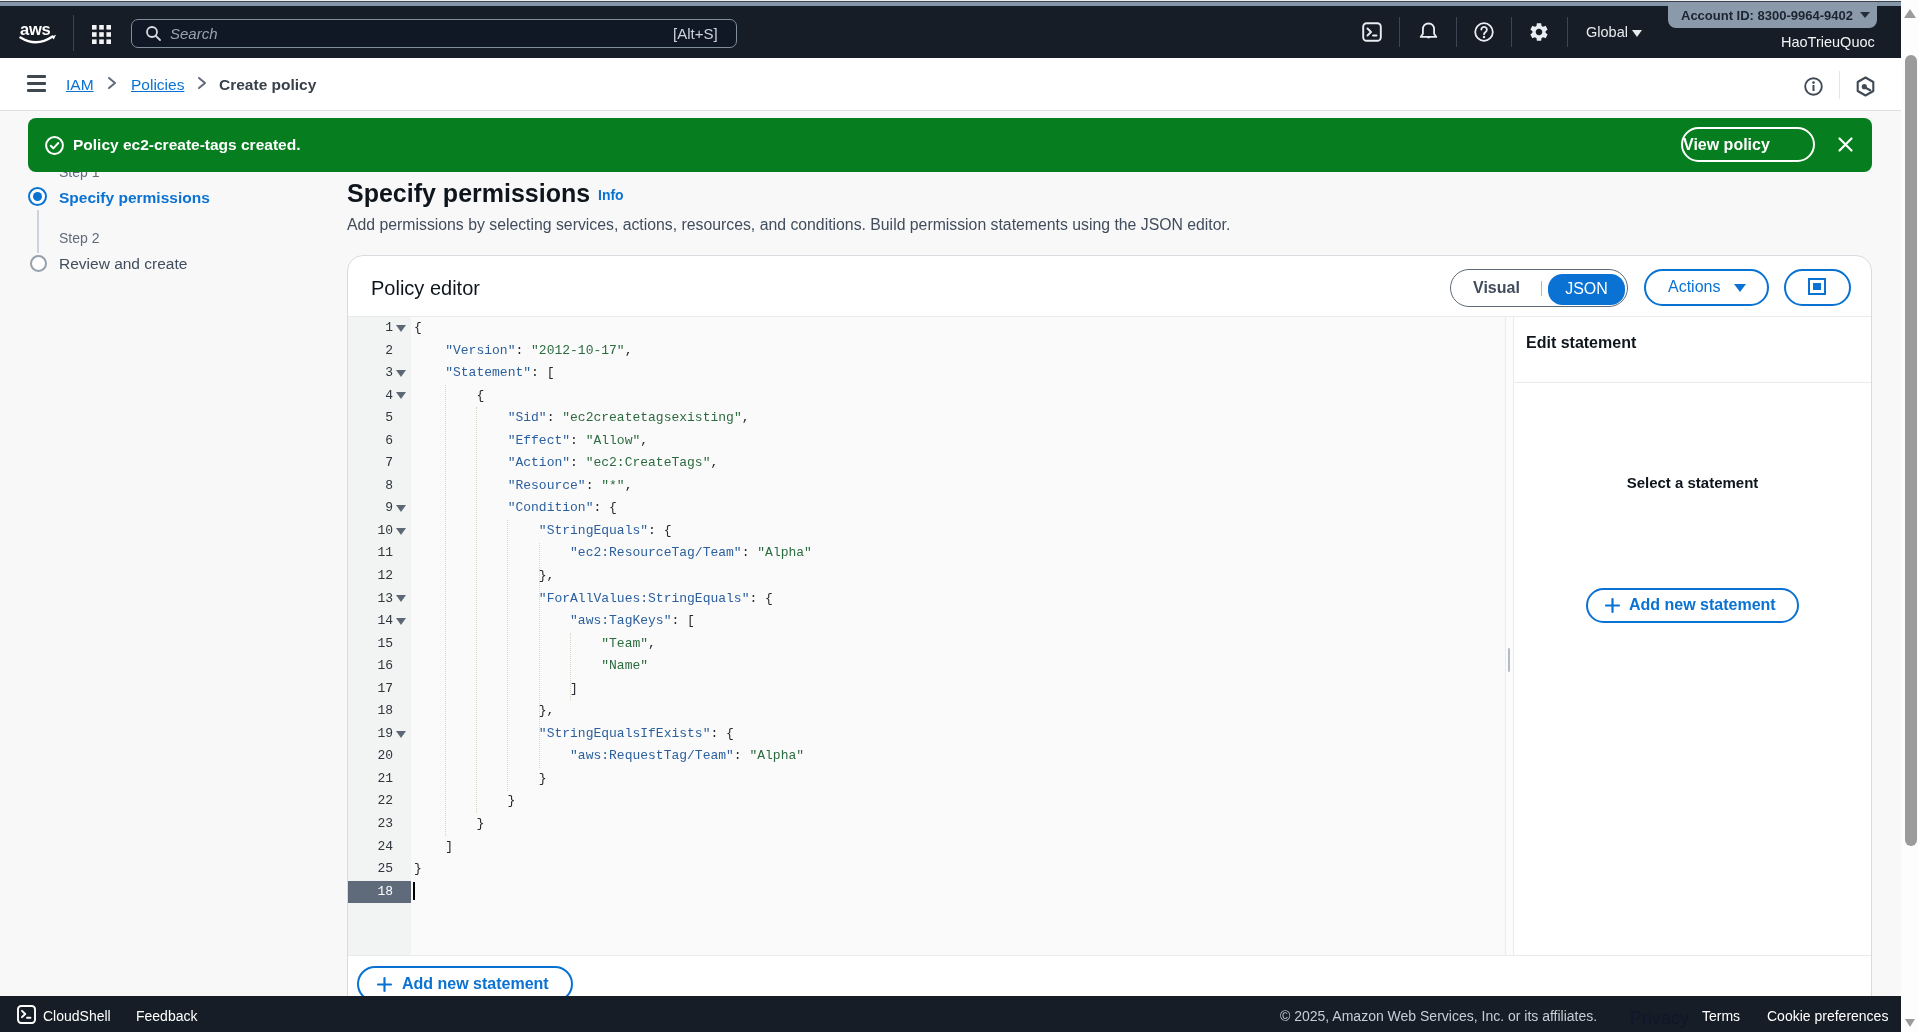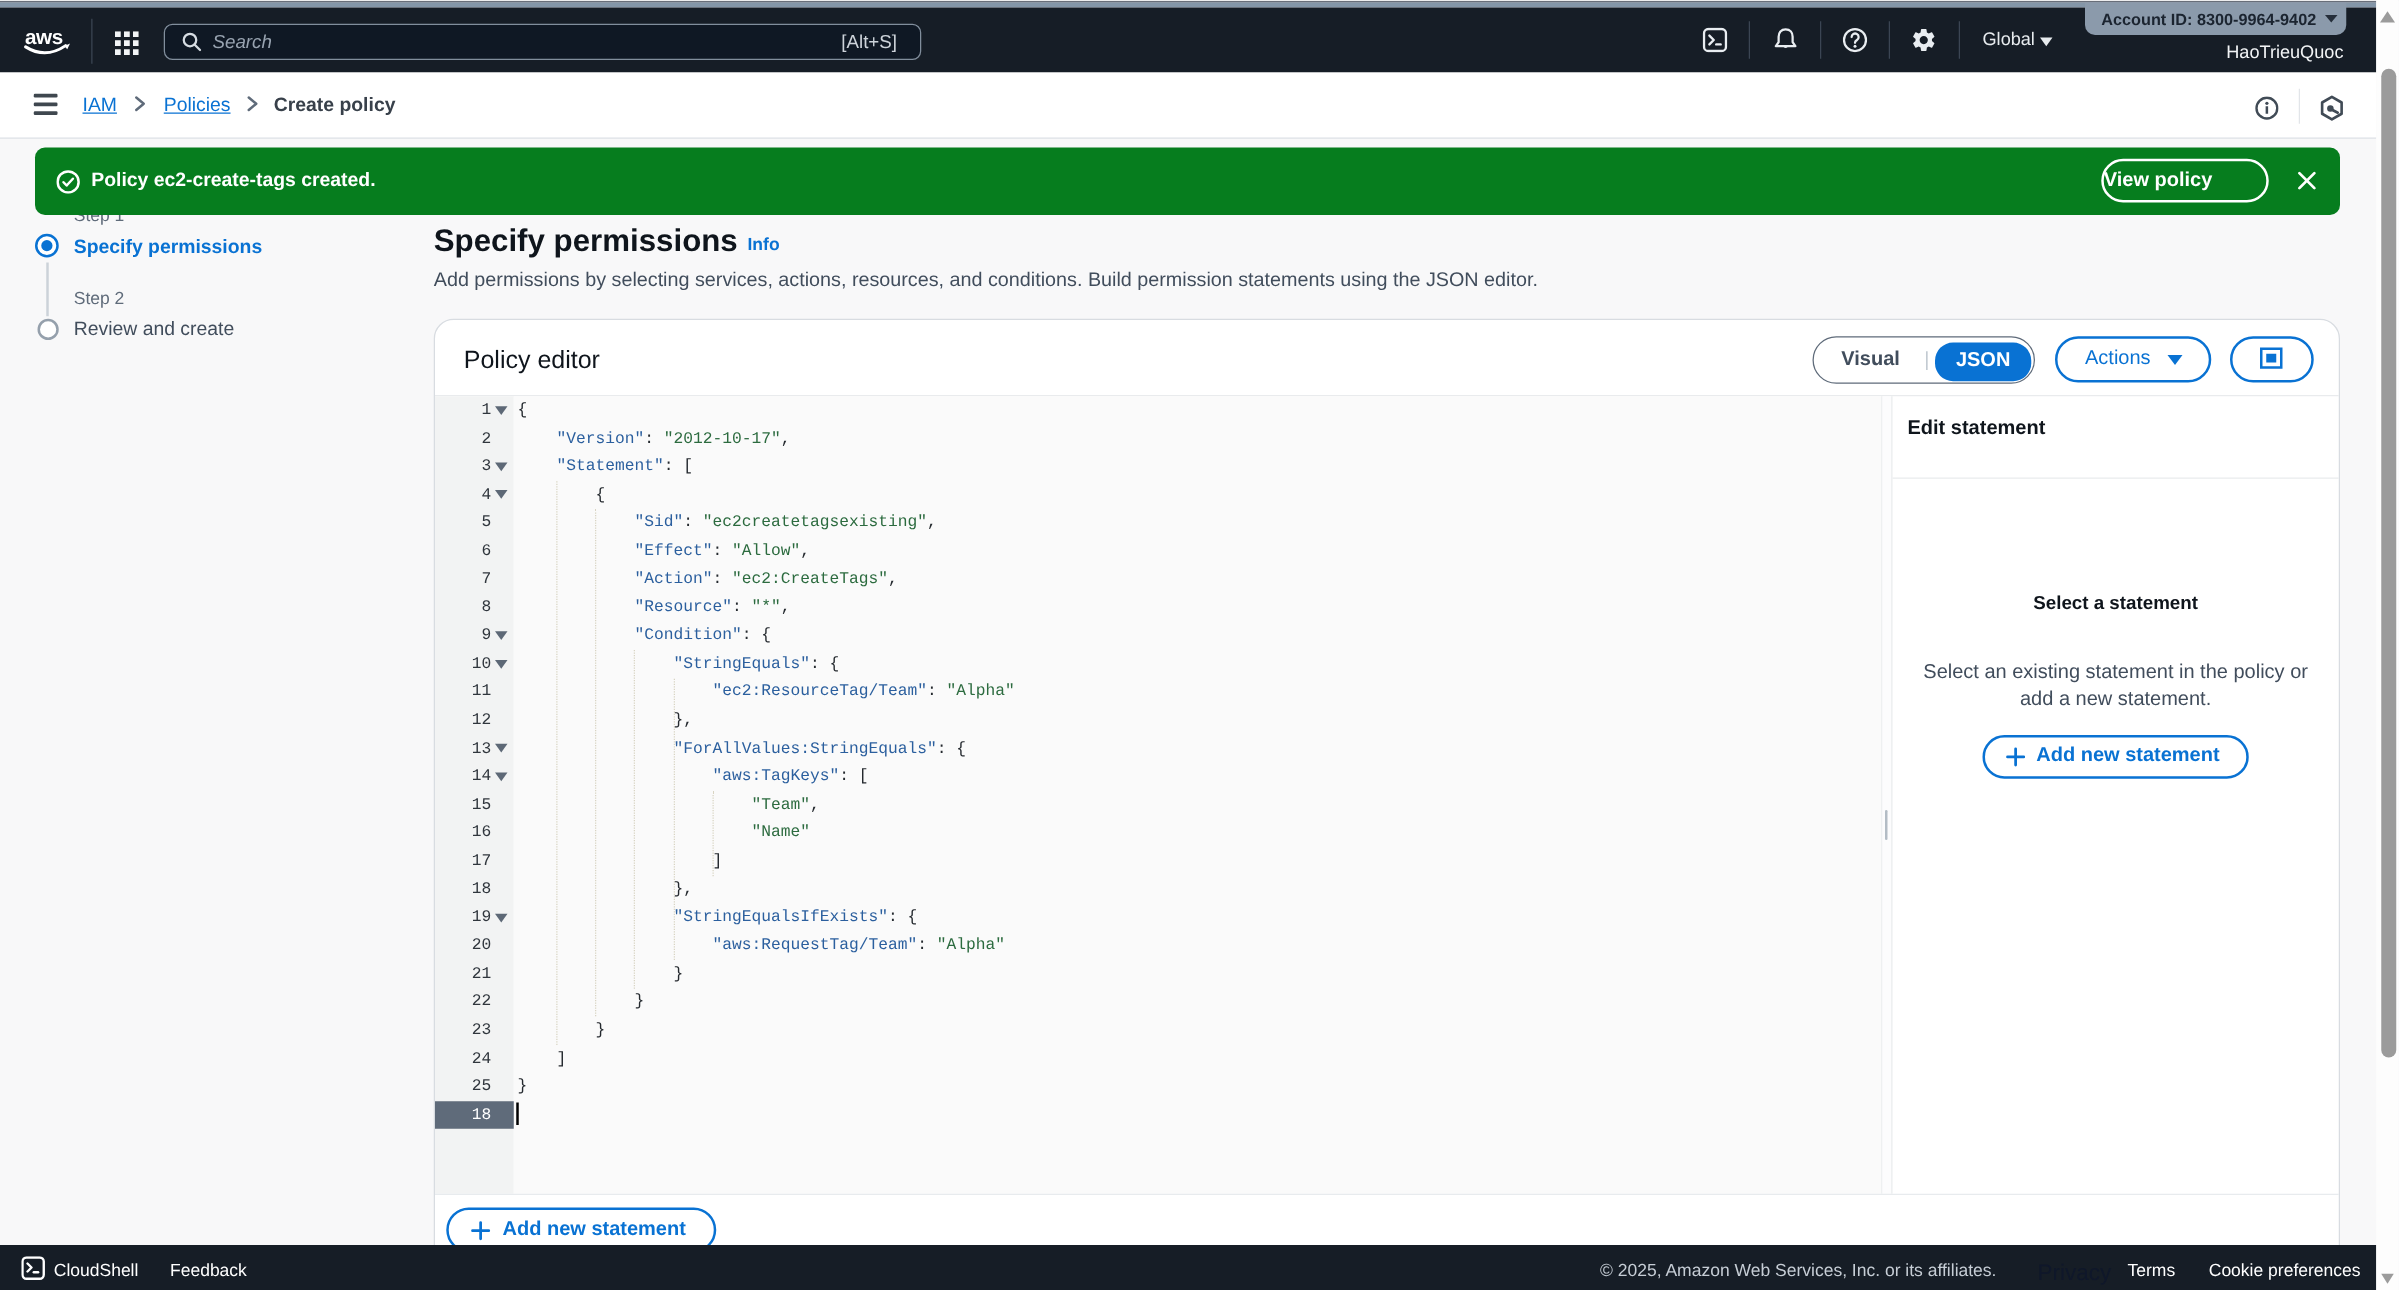--- a/index.html
+++ b/index.html
@@ -105,21 +105,21 @@
 <div class="b" style="left:30px;top:255px;width:17px;height:17px;border:2px solid #95a0ac;border-radius:50%;background:#fff"></div>
 <div class="b" style="left:59px;top:255px;font-size:15.5px;color:#414d5c">Review and create</div>
 <div class="b" style="left:347px;top:179px;font-size:25px;font-weight:bold;color:#0f151c">Specify permissions</div>
 <div class="b" style="left:598px;top:187px;font-size:14px;font-weight:bold;color:#0972d3">Info</div>
 <div class="b" style="left:347px;top:216px;font-size:15.8px;color:#414d5c">Add permissions by selecting services, actions, resources, and conditions. Build permission statements using the JSON editor.</div>
 <div class="b" style="left:347px;top:255px;width:1525px;height:760px;background:#fff;border:1px solid #d8dce1;border-radius:16px"></div>
 <div class="b" style="left:371px;top:277px;font-size:20px;font-weight:normal;color:#0f151c">Policy editor</div>
 <div class="b" style="left:1450px;top:269px;width:178px;height:38px;border:1px solid #5f6b7a;border-radius:19px;background:#fff"></div>
 <div class="b" style="left:1473px;top:279px;font-size:16px;font-weight:bold;color:#414d5c">Visual</div>
 <div class="b" style="left:1541px;top:281px;width:1px;height:15px;background:#b0bac4"></div>
-<div class="b" style="left:1548px;top:274px;width:77px;height:31px;border-radius:14.5px;background:#0972d3;color:#fff;font-size:16px;font-weight:bold;text-align:center;line-height:29px">JSON</div>
+<div class="b" style="left:1548px;top:274px;width:77px;height:31px;border-radius:14.5px;background:#0972d3;color:#fff;font-size:16px;font-weight:normal;text-align:center;line-height:29px">JSON</div>
 <div class="b" style="left:1644px;top:269px;width:125px;height:37px;border:2px solid #0972d3;border-radius:18.5px;background:#fff"></div>
 <div class="b" style="left:1668px;top:278px;font-size:16px;font-weight:normal;color:#0972d3">Actions</div>
 <div class="b" style="left:1734px;top:284px;width:0;height:0;border-left:6.5px solid transparent;border-right:6.5px solid transparent;border-top:8px solid #0972d3"></div>
 <div class="b" style="left:1784px;top:269px;width:67px;height:37px;border:2px solid #0972d3;border-radius:18.5px;background:#fff"></div>
 <div class="b" style="left:1808px;top:278px;width:18px;height:17px;border:2.5px solid #0972d3"></div>
 <div class="b" style="left:1813px;top:283px;width:8px;height:7px;background:#0972d3"></div>
 <div class="b" style="left:348px;top:316px;width:1523px;height:1px;background:#e9ebed"></div>
 <div class="b" style="left:348px;top:317px;width:63px;height:638px;background:#f2f3f3"></div>
 <div class="b" style="left:411px;top:317px;width:1094px;height:638px;background:#fafafa"></div>
 
@@ -193,21 +193,20 @@
 <div class="b" style="left:413px;top:882px;width:2px;height:18px;background:#000"></div>
 
 <div class="b" style="left:1505px;top:317px;width:1px;height:638px;background:#e9ebed"></div>
 <div class="b" style="left:1506px;top:317px;width:7px;height:638px;background:#fcfcfd"></div>
 <div class="b" style="left:1513px;top:317px;width:1px;height:638px;background:#e9ebed"></div>
 <div class="b" style="left:1508px;top:648px;width:2px;height:24px;background:#b3bcc5;border-radius:1px"></div>
 
 <div class="b" style="left:1526px;top:334px;font-size:16px;font-weight:bold;color:#0f151c">Edit statement</div>
 <div class="b" style="left:1514px;top:382px;width:357px;height:1px;background:#e9ebed"></div>
 <div class="b" style="left:1514px;top:474px;width:357px;text-align:center;font-size:15px;font-weight:bold;color:#0f151c">Select a statement</div>
-<div class="b" style="left:1514px;top:527px;width:357px;text-align:center;font-size:16px;color:#414d5c;line-height:22px">Select an existing statement in the policy or<br>add a new statement.</div>
 <div class="b" style="left:1586px;top:588px;width:213px;height:35px;border:2px solid #0972d3;border-radius:17.5px;background:#fff"></div>
 <svg class="b" style="left:1604px;top:597px" width="17" height="17" viewBox="0 0 17 17">
       <path d="M8.5 2 v13 M2 8.5 h13" stroke="#0972d3" stroke-width="2.2" stroke-linecap="round"></path>
     </svg>
 <div class="b" style="left:1629px;top:596px;font-size:16px;font-weight:bold;color:#0972d3">Add new statement</div>
 <div class="b" style="left:348px;top:955px;width:1523px;height:1px;background:#e8ebee"></div>
 <div class="b" style="left:357px;top:966px;width:216px;height:36px;border:2px solid #0972d3;border-radius:18px;background:#fff"></div>
 <svg class="b" style="left:376px;top:976px" width="17" height="17" viewBox="0 0 17 17">
       <path d="M8.5 2 v13 M2 8.5 h13" stroke="#0972d3" stroke-width="2.2" stroke-linecap="round"></path>
     </svg>

